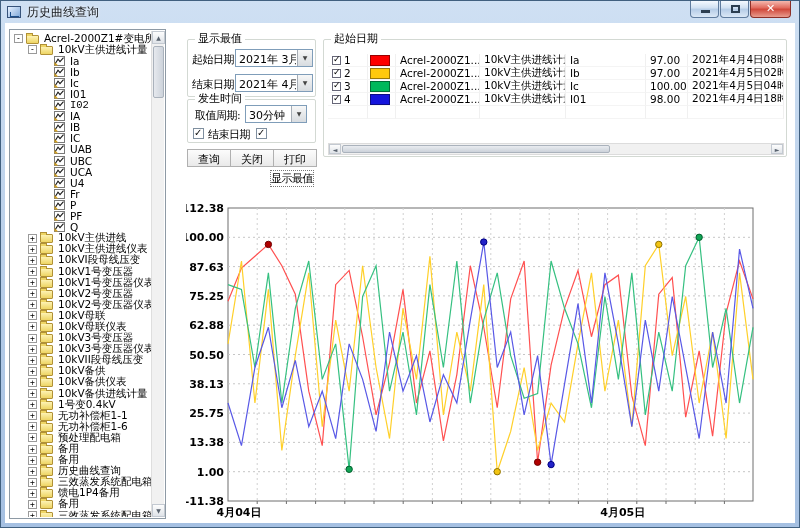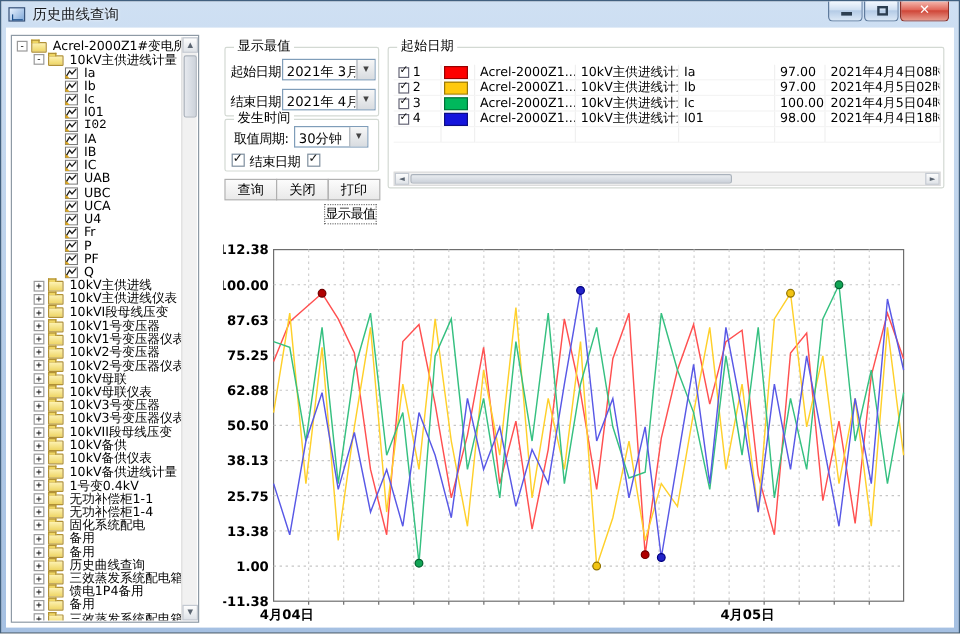--- a/index.html
+++ b/index.html
@@ -320,26 +320,26 @@
             <span class="tlabel">1号变0.4kV</span>
           </div>
           <div class="tree-row" style="padding-left: 17px;">
             <span class="twisty">+</span>
             <span class="folder"></span>
             <span class="tlabel">无功补偿柜1-1</span>
           </div>
           <div class="tree-row" style="padding-left: 17px;">
             <span class="twisty">+</span>
             <span class="folder"></span>
-            <span class="tlabel">无功补偿柜1-4</span>
-          </div>
-          <div class="tree-row" style="padding-left: 17px;">
-            <span class="twisty">+</span>
-            <span class="folder"></span>
-            <span class="tlabel">固化系统配电</span>
+            <span class="tlabel">无功补偿柜1-6</span>
+          </div>
+          <div class="tree-row" style="padding-left: 17px;">
+            <span class="twisty">+</span>
+            <span class="folder"></span>
+            <span class="tlabel">预处理配电箱</span>
           </div>
           <div class="tree-row" style="padding-left: 17px;">
             <span class="twisty">+</span>
             <span class="folder"></span>
             <span class="tlabel">备用</span>
           </div>
           <div class="tree-row" style="padding-left: 17px;">
             <span class="twisty">+</span>
             <span class="folder"></span>
             <span class="tlabel">备用</span>

